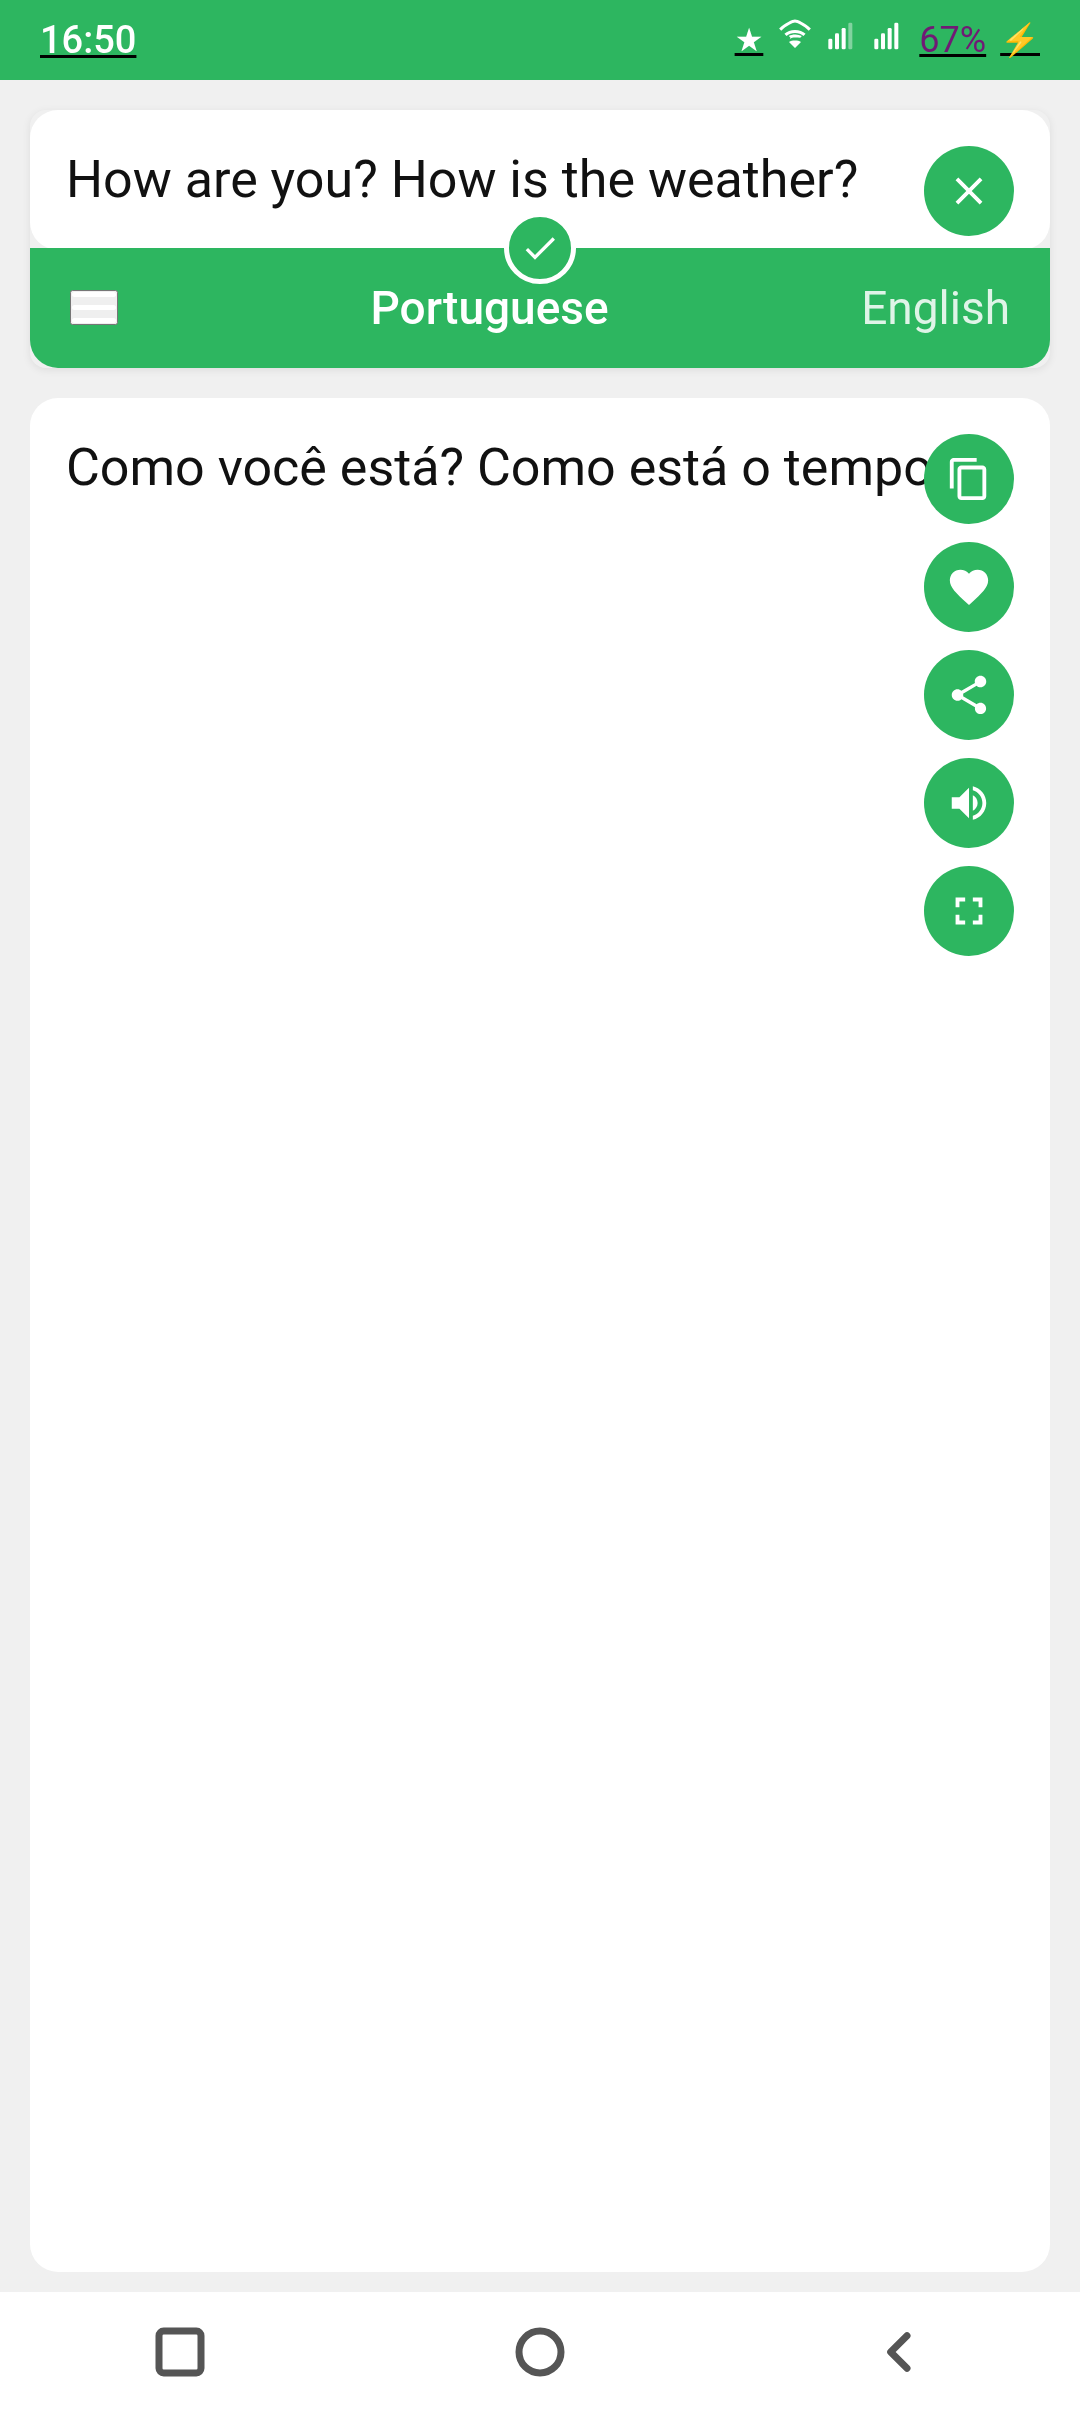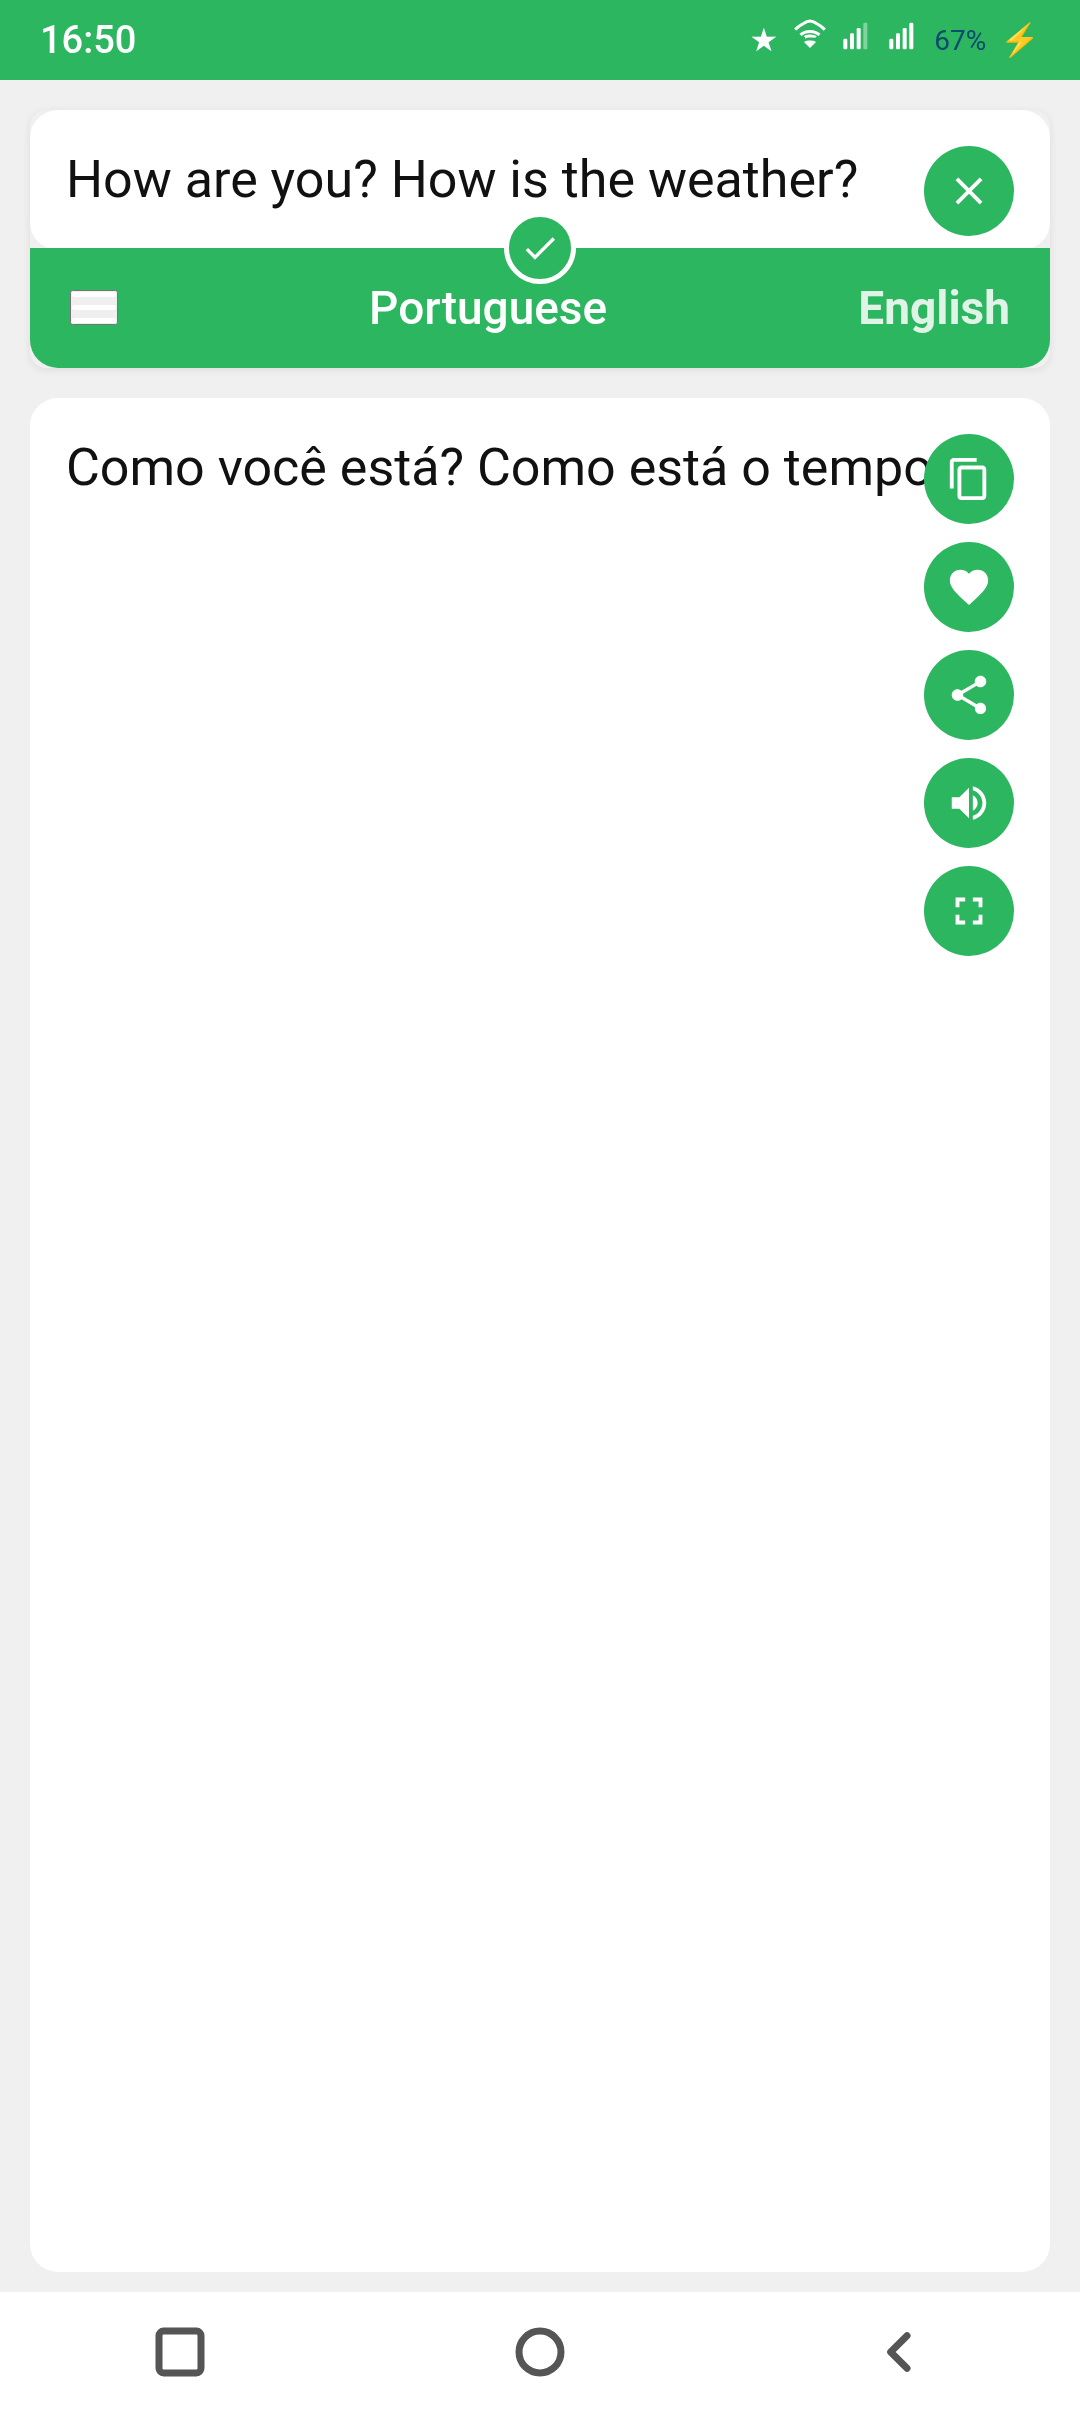--- a/index.html
+++ b/index.html
@@ -16,42 +16,43 @@
 
     
     .status-bar {
       width: 100%;
       height: 80px;
       background: #2db660;
       display: flex;
       align-items: center;
       justify-content: space-between;
       padding: 0 40px;
+      text-decoration: underline;
     }
 
     .status-time {
       color: white;
       font-size: 38px;
       font-weight: 500;
     }
 
     .status-icons {
       display: flex;
       align-items: center;
       gap: 14px;
     }
 
     .status-icon {
       color: white;
       font-size: 32px;
     }
 
     .battery-text {
-      color: #0c4a6e;
-      font-size: 28px;
+      color: #701a75;
+      font-size: 36px;
     }
 
     
     .main-content {
       width: 100%;
       height: calc(2412px - 80px - 120px);
       background: #f0f0f0;
       padding: 30px 30px 20px 30px;
       display: flex;
       flex-direction: column;
@@ -138,21 +139,21 @@
 
     .toolbar-lang {
       color: white;
       font-size: 46px;
       font-weight: 500;
     }
 
     .toolbar-lang-right {
       color: rgba(255,255,255,0.85);
       font-size: 46px;
-      font-weight: 700;
+      font-weight: 400;
     }
 
     
     .output-card {
       background: white;
       border-radius: 28px;
       padding: 36px 36px 36px 36px;
       position: relative;
       flex: 1;
       display: flex;

